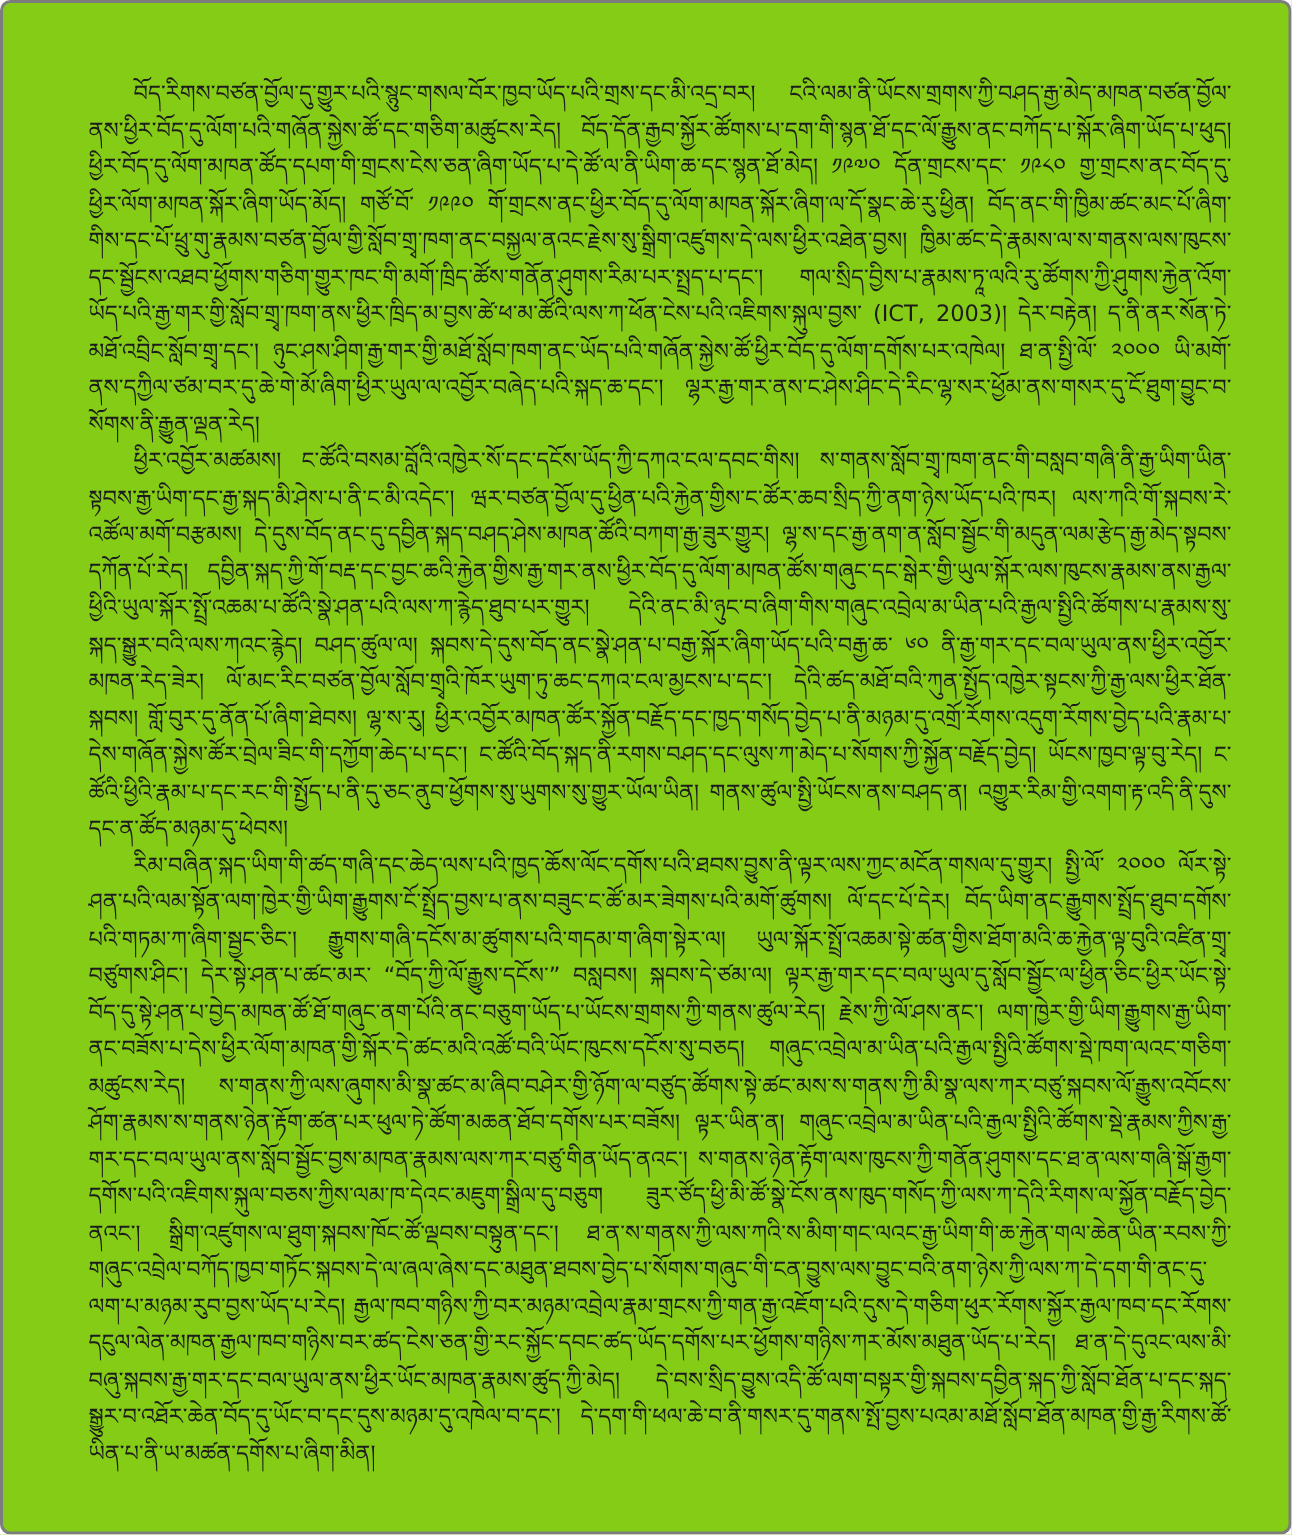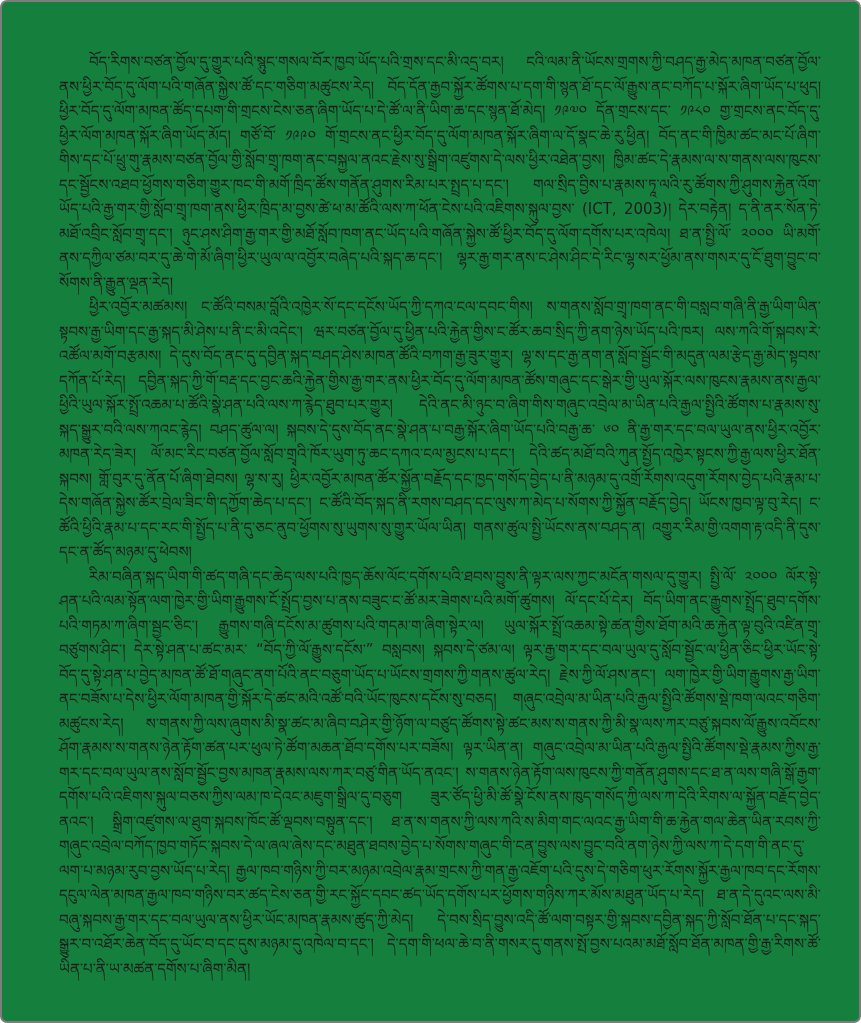--- a/index.html
+++ b/index.html
@@ -5,21 +5,21 @@
   html, body {
     margin: 0;
     padding: 0;
     background: #ffffff;
   }
   .page {
     position: relative;
     width: 861px;
     height: 1023px;
     box-sizing: border-box;
-    background: #15803d;
+    background: #84cc16;
     border: 2px solid #7d7d7d;
     border-radius: 7px;
     overflow: hidden;
     font-family: "DejaVu Sans", "Liberation Serif", serif;
   }
   .text-body {
     position: absolute;
     top: 48px;
     left: 57px;
     width: 762px;

